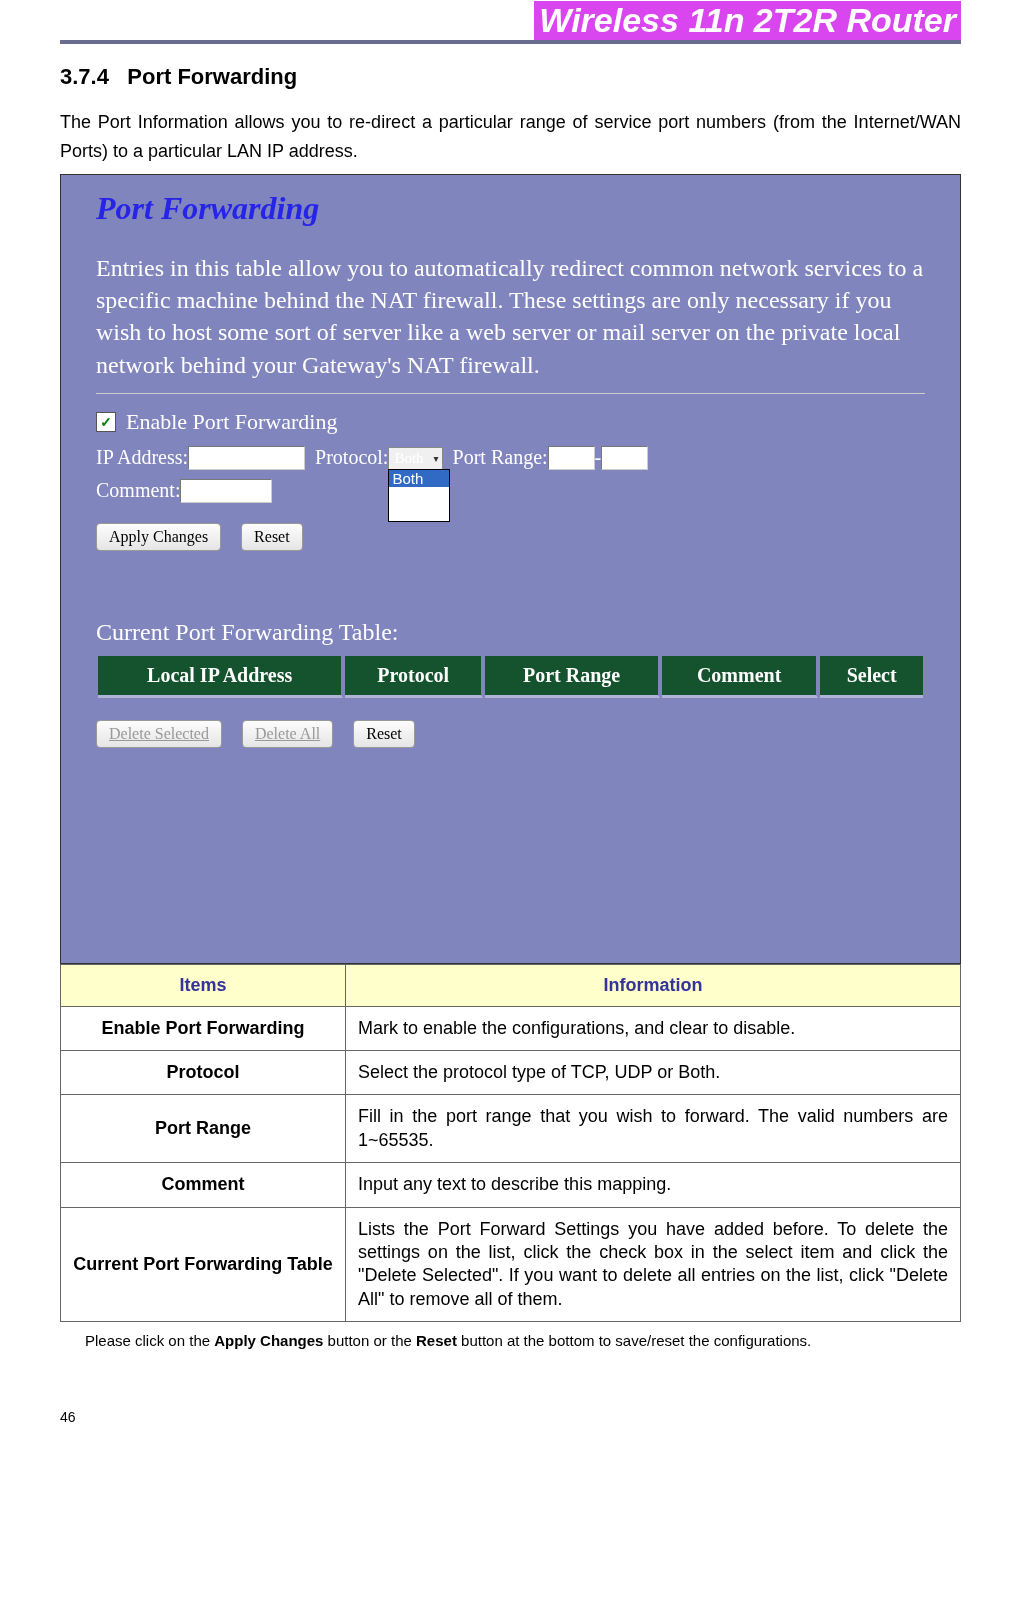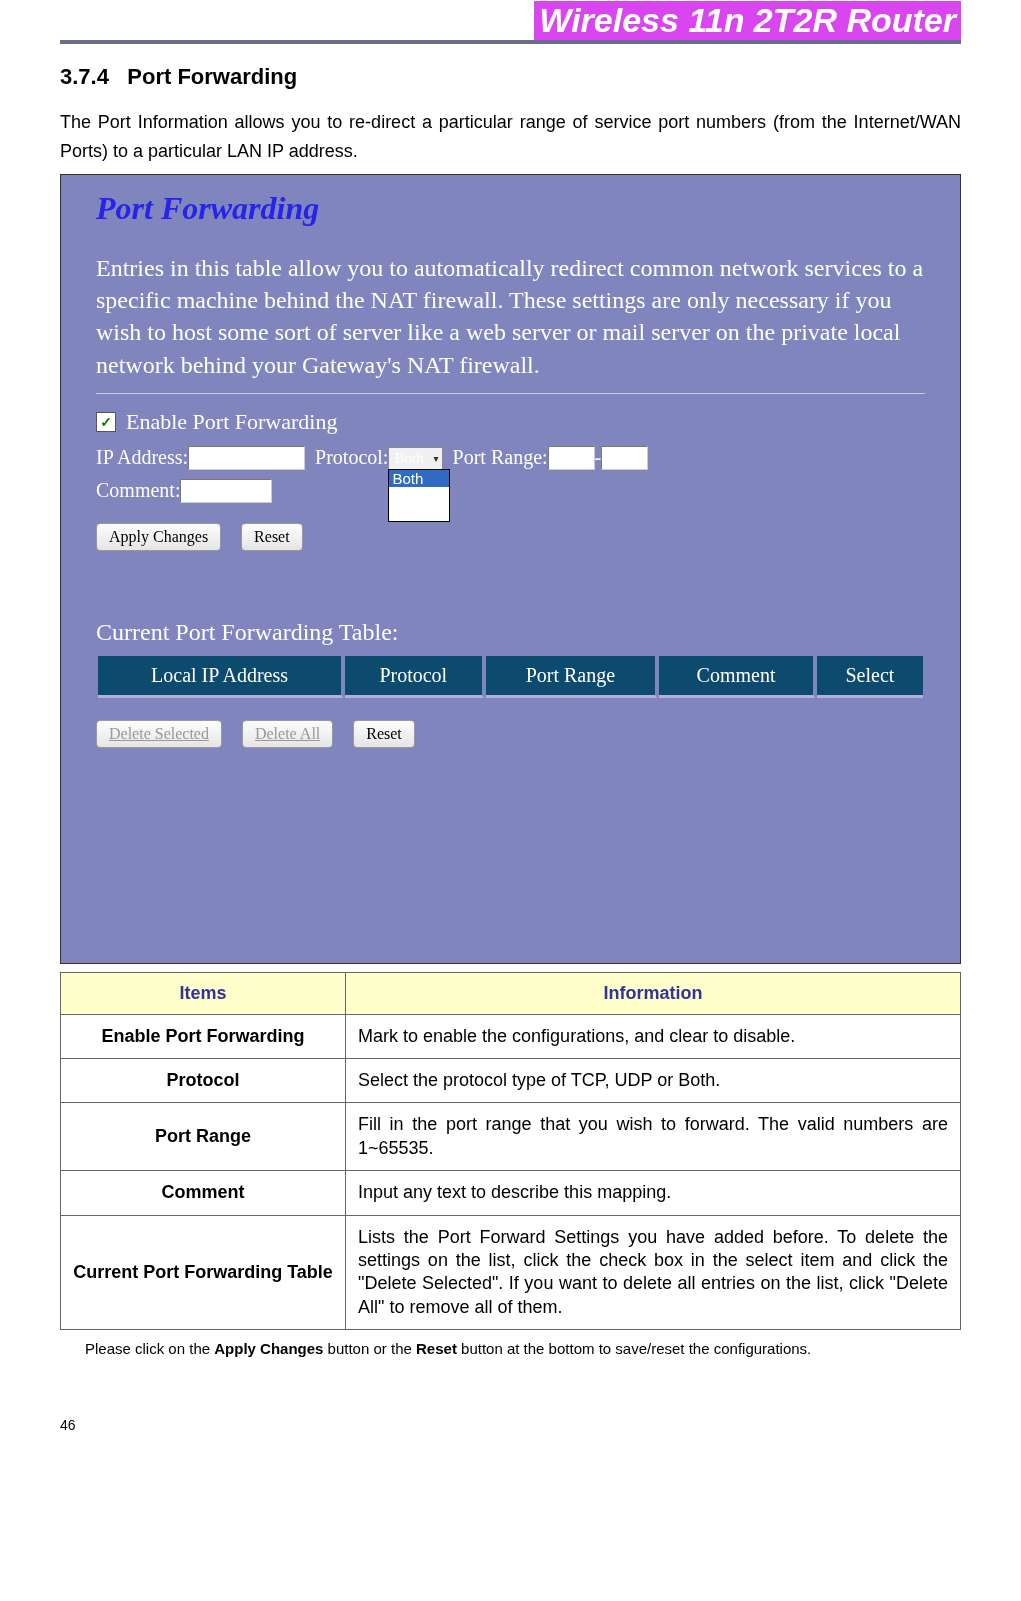--- a/index.html
+++ b/index.html
@@ -163,36 +163,35 @@
       font-family: 'Times New Roman', serif;
       font-size: 24px;
       margin-top: 68px;
       margin-bottom: 8px;
     }
     .scr-table {
       width: 100%;
       border-collapse: separate;
     }
     .scr-table th {
-      background: #0c4a6e;
+      background: #14532d;
       color: #fff;
       font-family: 'Times New Roman', serif;
       font-size: 20px;
-      font-weight: normal;
+      font-weight: bold;
       border-right: 2px solid #8185be;
       border-bottom: 3px solid #b0b3d6;
       padding: 8px 10px;
     }
     .scr-table th:last-child {
       border-right: none;
     }
     .info-table {
       width: 100%;
       border-collapse: collapse;
-      margin-top: 8px;
       padding-left: 16px;
     }
     .info-table th, .info-table td {
       border: 1px solid #666;
       padding: 10px 12px;
       vertical-align: middle;
     }
     .info-table th {
       background: #ffffcc;
       color: #333399;

